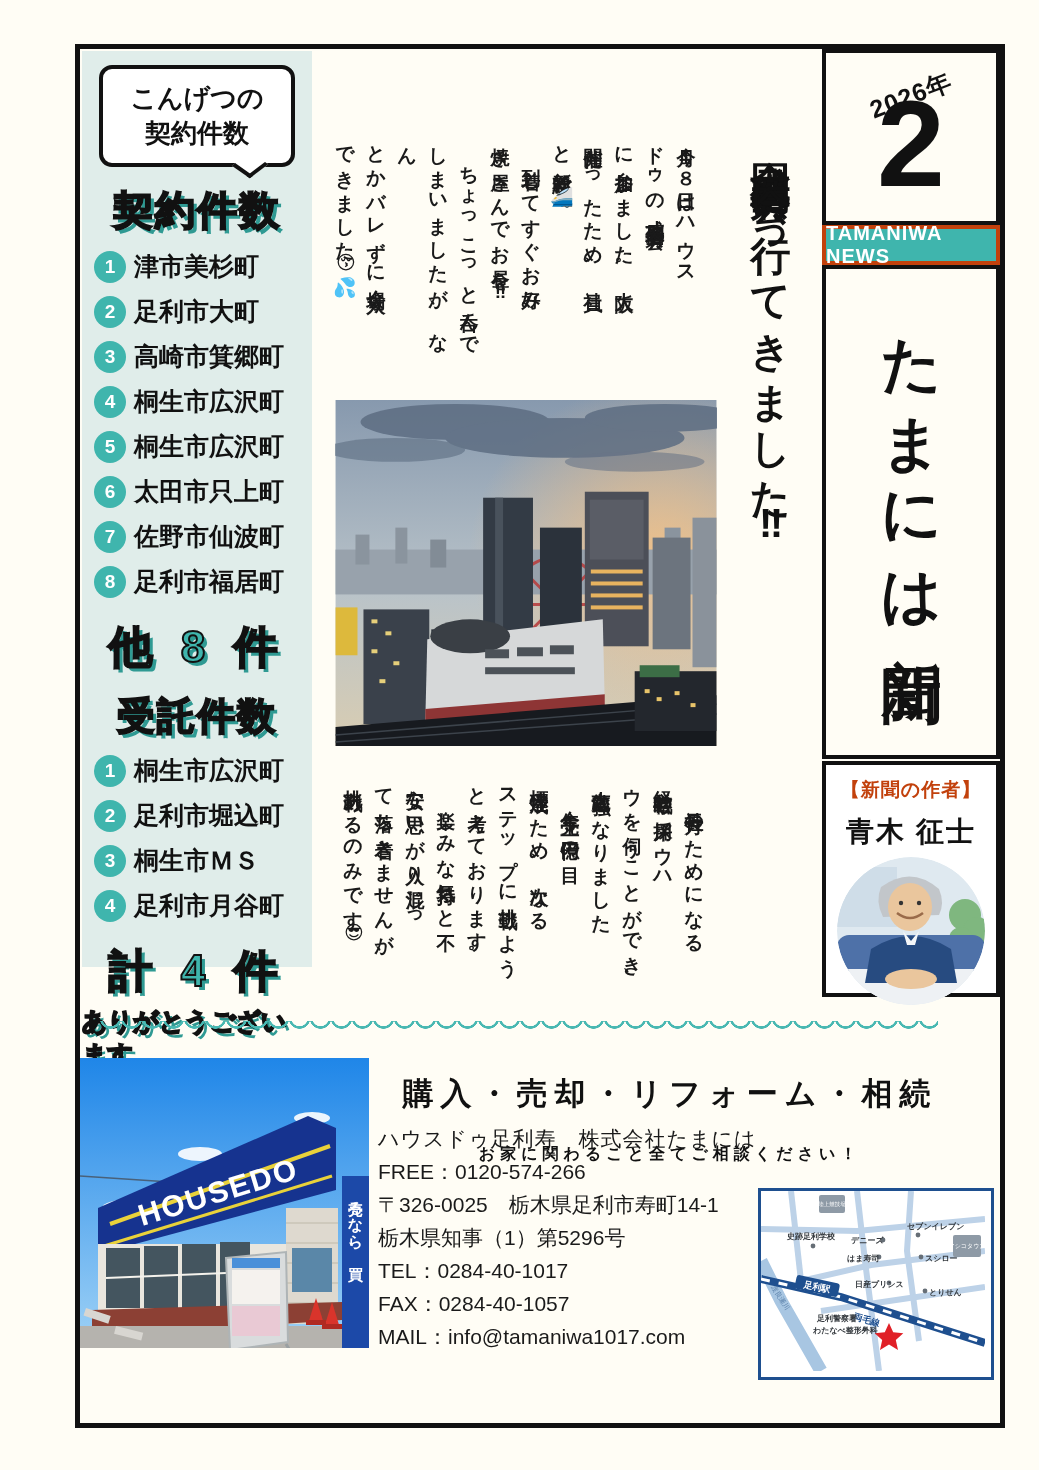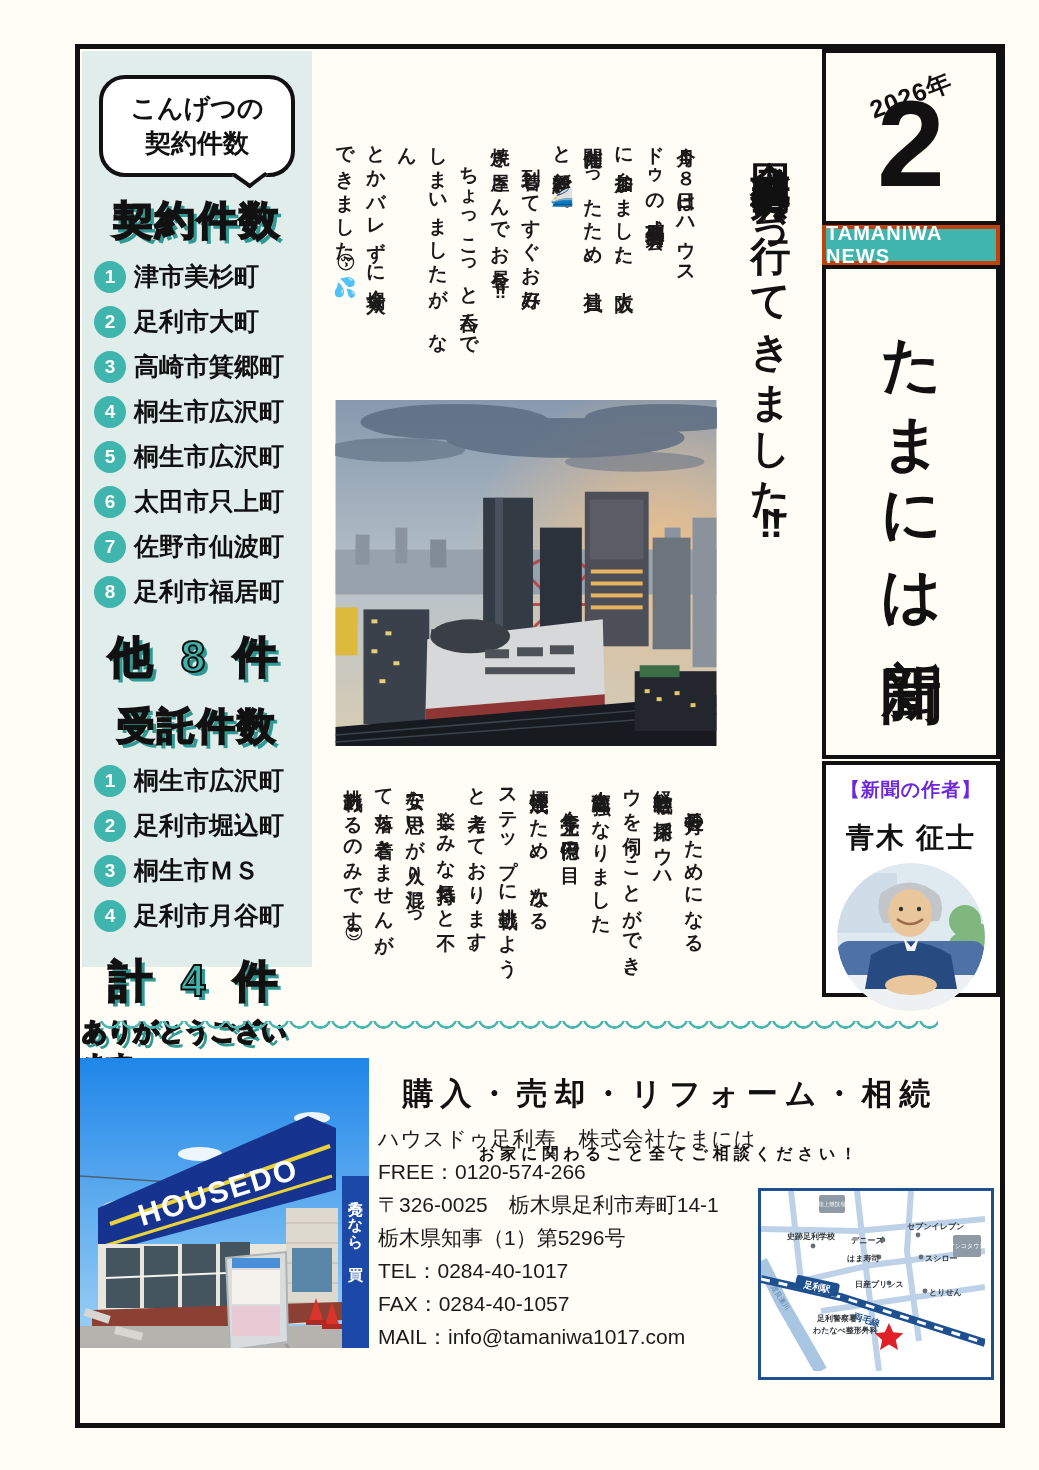--- a/index.html
+++ b/index.html
@@ -13,22 +13,22 @@
     position:absolute;left:75px;top:44px;width:920px;height:1374px;
     border:5px solid #111;background:#fffdf5;
   }
   .pre{white-space:pre-line;}
   
   .sidebar{
     position:absolute;left:2px;top:2px;width:230px;height:916px;
     background:#e0edea;display:flex;flex-direction:column;align-items:center;
   }
   .bubble{
-    position:relative;margin-top:24px;width:176px;background:#fff;
-    border:4px solid #111;border-radius:26px;padding:12px 6px;
+    position:relative;margin-top:14px;width:176px;background:#fff;
+    border:4px solid #111;border-radius:13px;padding:12px 6px;
     text-align:center;font-weight:bold;font-size:26px;line-height:1.35;
   }
   .bubble:after{
     content:"";position:absolute;right:30px;bottom:-13px;width:18px;height:18px;
     background:#fff;border-right:4px solid #111;border-bottom:4px solid #111;
     transform:rotate(35deg) skewX(-18deg);
   }
   .pop{
     font-weight:900;color:#3fb5ad;
     -webkit-text-stroke:2px #111;
@@ -83,22 +83,22 @@
     background:#fffdf5;display:flex;justify-content:center;
   }
   .papertitle{
     writing-mode:vertical-rl;font-size:60px;font-weight:900;letter-spacing:10px;
     margin-top:26px;
   }
   .authorbox{
     position:absolute;left:0;top:712px;width:170px;height:228px;border:4px solid #111;
     background:#fff;text-align:center;
   }
-  .authorlabel{color:#6d28d9;font-weight:900;font-size:19px;margin-top:12px;letter-spacing:1px;}
-  .authorname{font-weight:900;font-size:28px;margin-top:16px;letter-spacing:2px;}
+  .authorlabel{color:#c2410c;font-weight:900;font-size:19px;margin-top:12px;letter-spacing:1px;}
+  .authorname{font-weight:900;font-size:28px;margin-top:10px;letter-spacing:2px;}
   .authorphoto{margin-top:6px;border-radius:50%;}
   
   .wave{
     position:absolute;left:20px;top:972px;width:838px;height:16px;
     background:radial-gradient(circle 11px at 50% -3px,rgba(0,0,0,0) 8px,#49b8b2 8.5px,#49b8b2 10.5px,rgba(0,0,0,0) 11px);
     background-size:21px 15px;background-repeat:repeat-x;
   }
   .storefront{position:absolute;left:0px;top:1009px;width:289px;height:290px;}
   .taglines{
     position:absolute;left:300px;top:1024px;width:580px;text-align:center;

